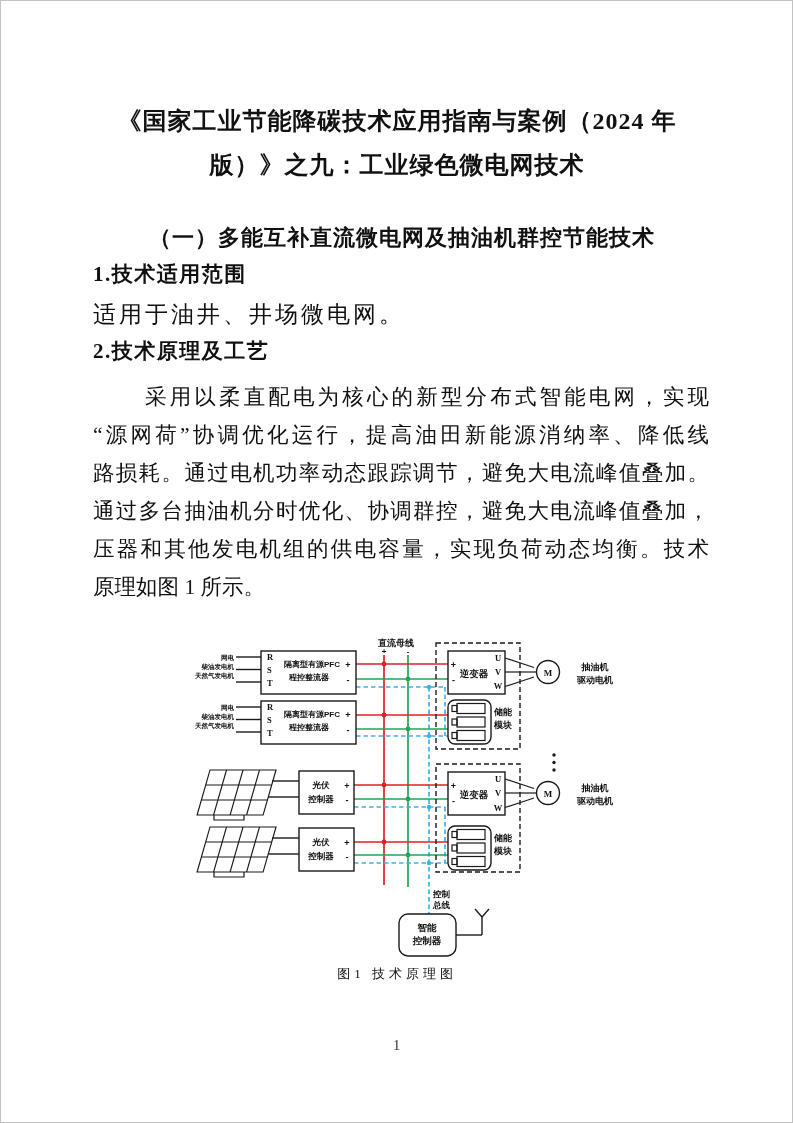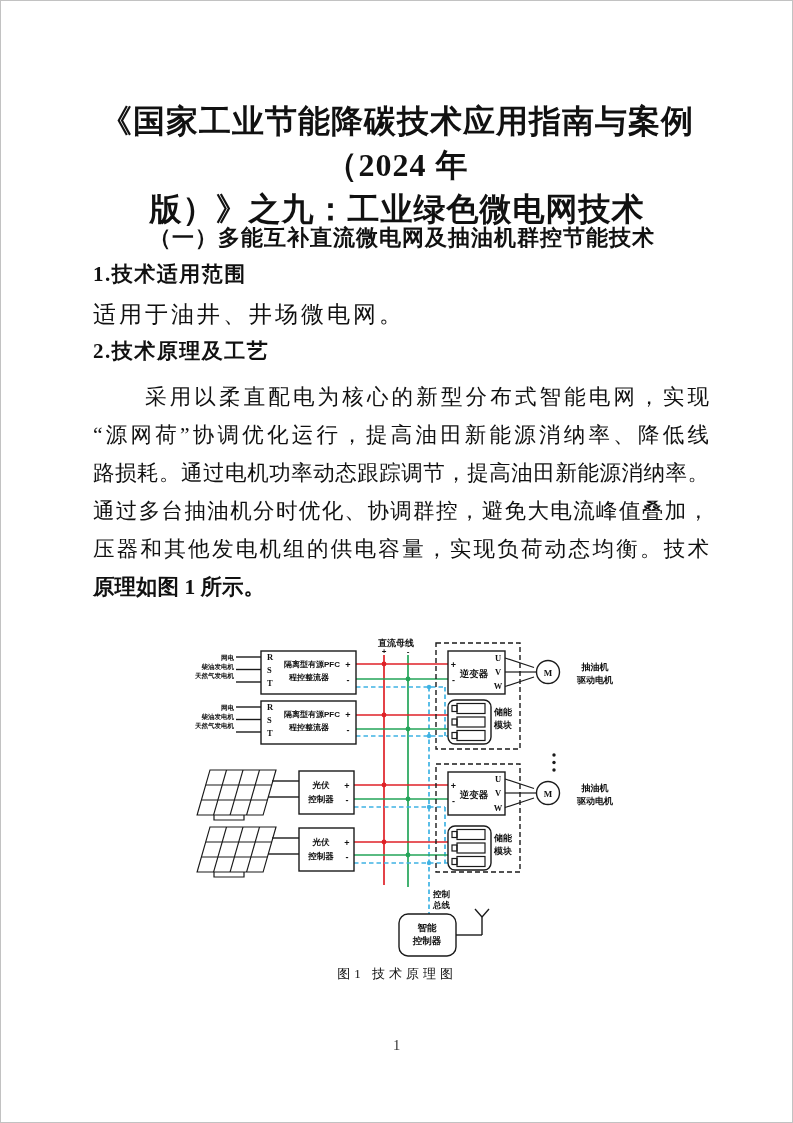--- a/index.html
+++ b/index.html
@@ -7,21 +7,21 @@
     position:relative;
     width:791px;height:1121px;
     background:#ffffff;
     border:1px solid #c2c2c2;
     font-family:"Liberation Serif", serif;
     color:#111;
     overflow:hidden;
   }
   .doc-title{
     position:absolute;left:88px;top:98px;width:616px;
-    font-size:32px;font-weight:bold;line-height:44px;
+    font-size:24px;font-weight:bold;line-height:44px;
     text-align:center;letter-spacing:1px;margin:0;
   }
   .section-heading{
     position:absolute;left:148px;top:222px;
     font-family:"Liberation Sans", sans-serif;
     font-size:22px;font-weight:bold;letter-spacing:1px;text-align:center;
   }
   .sub-heading{
     position:absolute;left:92px;
     font-size:21px;font-weight:bold;letter-spacing:1.5px;
@@ -29,21 +29,21 @@
   .body-line{
     position:absolute;left:92px;
     font-size:23px;letter-spacing:3px;
   }
   .para{
     position:absolute;left:92px;top:377px;width:616px;
     font-size:21.5px;line-height:38px;
   }
   .pline{text-align:justify;text-align-last:justify;}
   .pline-first{padding-left:52px;}
-  .pline-last{text-align-last:left;font-weight:bold;}
+  .pline-last{text-align-last:left;}
   .fig-caption{
     position:absolute;left:88px;top:964px;width:616px;
     text-align:center;font-size:13px;letter-spacing:4px;
   }
   .page-number{
     position:absolute;left:0;top:1036px;width:100%;
     text-align:center;font-size:14.5px;color:#333;
   }
   
   .diagram{position:absolute;left:180px;top:628px;}
@@ -78,21 +78,21 @@
 
   <div class="sub-heading" style="top:259px">1.技术适用范围</div>
 
   <div class="body-line" style="top:298px">适用于油井、井场微电网。</div>
 
   <div class="sub-heading" style="top:336px">2.技术原理及工艺</div>
 
   <div class="para">
     <div class="pline pline-first">采用以柔直配电为核心的新型分布式智能电网，实现</div>
     <div class="pline">“源网荷”协调优化运行，提高油田新能源消纳率、降低线</div>
-    <div class="pline">路损耗。通过电机功率动态跟踪调节，提高油田新能源消纳率。</div>
+    <div class="pline">路损耗。通过电机功率动态跟踪调节，避免大电流峰值叠加。</div>
     <div class="pline">通过多台抽油机分时优化、协调群控，避免大电流峰值叠加，</div>
     <div class="pline">压器和其他发电机组的供电容量，实现负荷动态均衡。技术</div>
     <div class="pline pline-last">原理如图 1 所示。</div>
   </div>
 
   <svg class="diagram" width="530" height="335" viewBox="0 0 530 335" xmlns="http://www.w3.org/2000/svg">
 
     <text class="dlabel f9 mid" x="215" y="17">直流母线</text>
     <text class="dlabel f8 mid" x="203" y="24.5">+</text>
     <text class="dlabel f8 mid" x="227" y="24.5">-</text>

